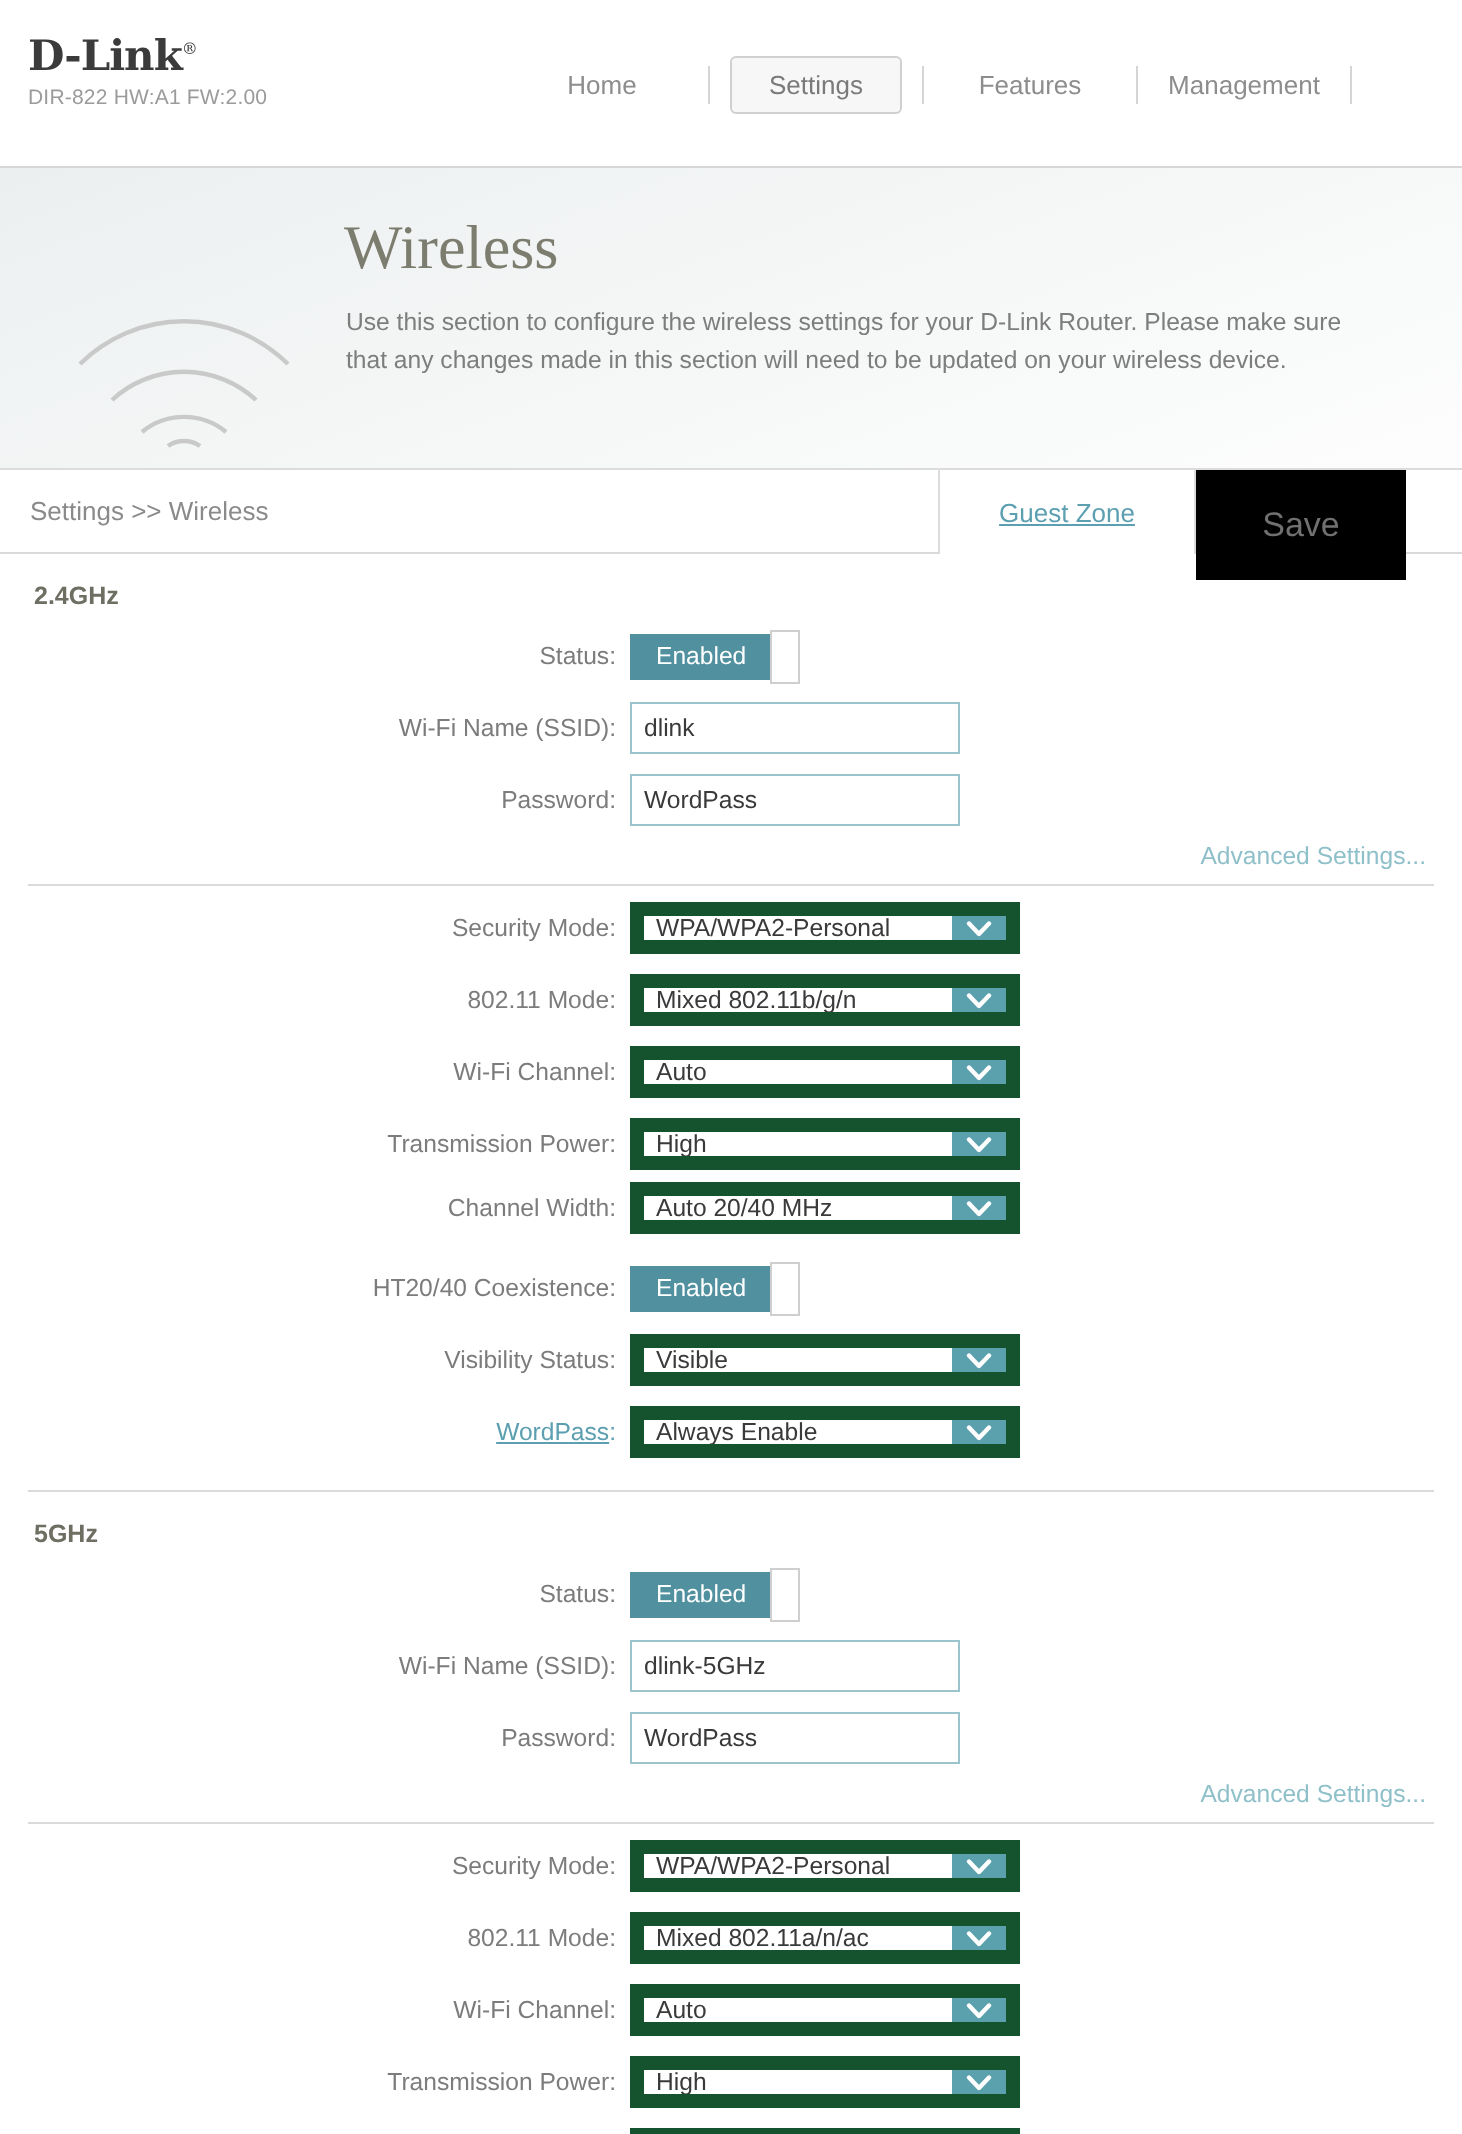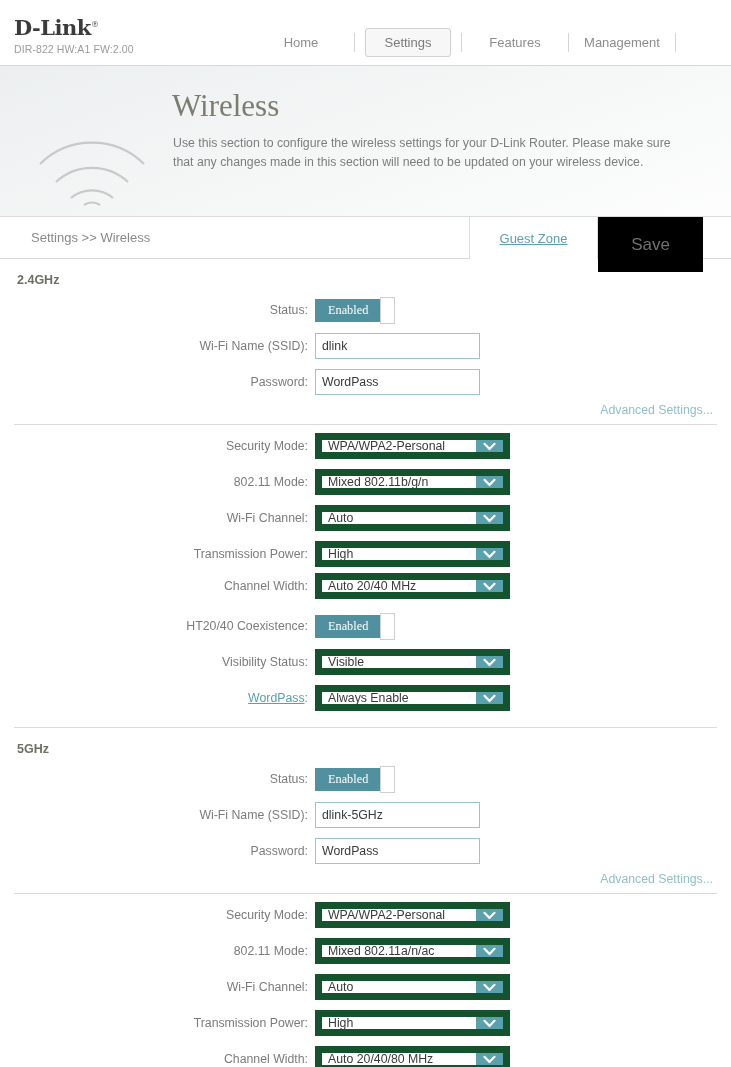--- a/index.html
+++ b/index.html
@@ -9,21 +9,21 @@
     height: 1067px;
     background: #ffffff;
     font-family: "Liberation Sans", sans-serif;
     color: #4a4a4a;
     overflow: hidden;
   }
 
   
   .header {
     position: relative;
-    height: 66px;
+    height: 84px;
     background: #ffffff;
     border-bottom: 1px solid #d7d7d7;
   }
   .brand {
     position: absolute;
     left: 14px;
     top: 17px;
   }
   .brand-logo {
     font-family: "DejaVu Serif", serif;
@@ -115,21 +115,20 @@
     height: 42px;
     background: #ffffff;
     border-bottom: 1px solid #d9d9d9;
   }
   .crumb {
     position: absolute;
     left: 15px;
     top: 13px;
     font-size: 13px;
     color: #8a8a8a;
-    margin-left: 16px;
   }
   .crumb-actions {
     position: absolute;
     right: 28px;
     top: 0;
     height: 42px;
     display: flex;
   }
   .guest-zone {
     width: 129px;
@@ -199,21 +198,20 @@
     height: 23px;
     cursor: pointer;
   }
   .toggle-on {
     background: #51919f;
     color: #ffffff;
     font-size: 12.3px;
     height: 23px;
     line-height: 23px;
     padding: 0 13px;
-    font-family: Liberation Serif, serif;
   }
   .toggle-knob {
     width: 15px;
     height: 27px;
     background: #ffffff;
     border: 1px solid #cfcfcf;
     margin-left: -1px;
   }
 
   

